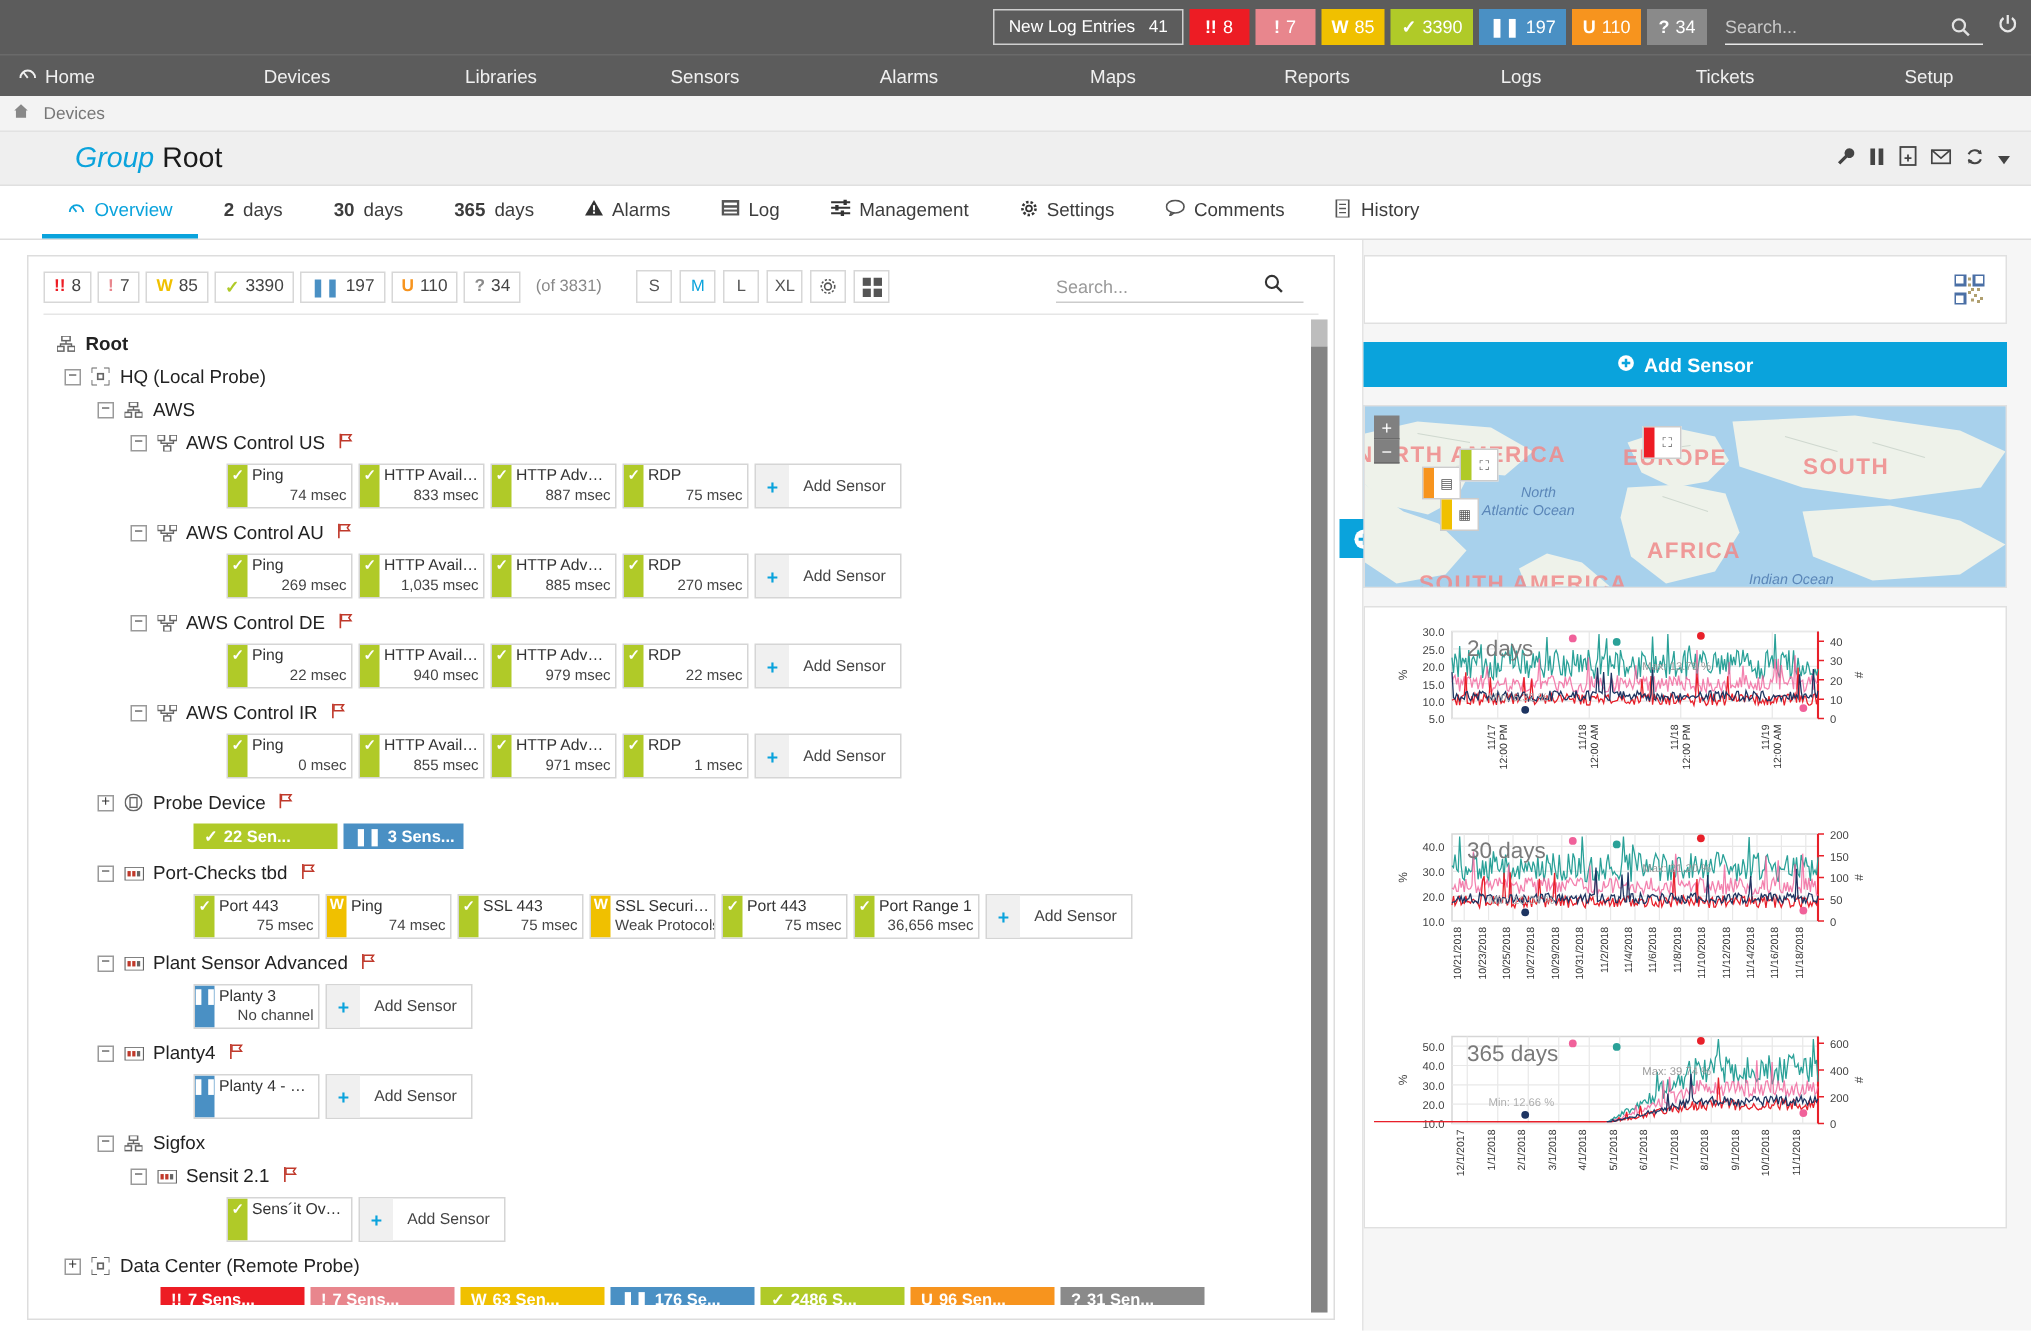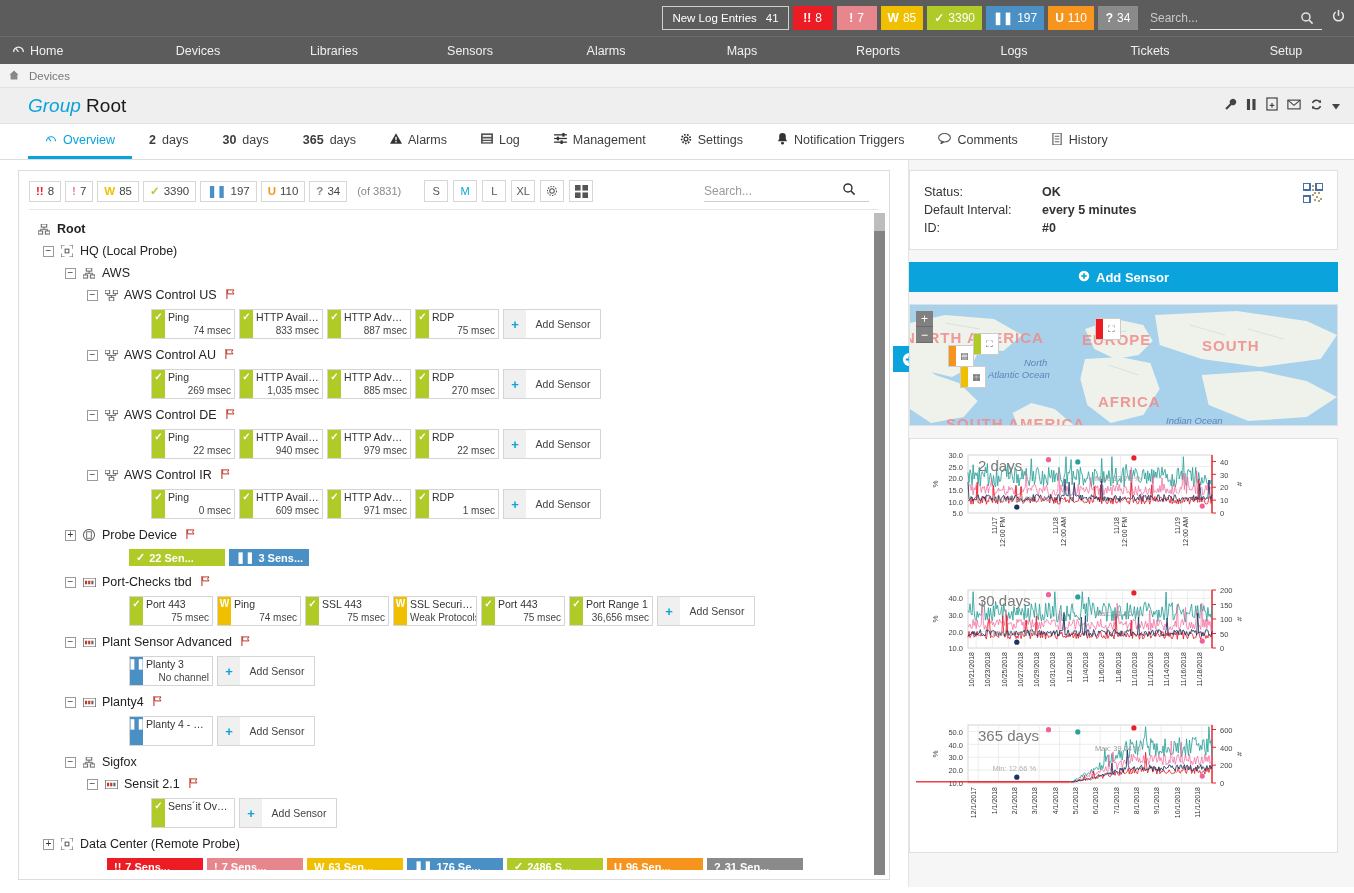--- a/index.html
+++ b/index.html
@@ -59,21 +59,21 @@
     display:flex; align-items:center; padding-left:8px; gap:9px;
     font-size:11.5px; color:#777;
   }
 
   
   .ptitle {
     height:36px; background:#efefef; border-bottom:1px solid #e0e0e0;
     display:flex; align-items:center; padding:0 14px 0 28px;
   }
   .ptitle h1 { font-size:19px; font-weight:normal; color:#1a1a1a; }
-  .ptitle h1 em { color:#0aa3dc; font-weight:normal; }
+  .ptitle h1 em { color:#0aa3dc; font-weight:normal;margin-left:22px; }
   .ptools { margin-left:auto; display:flex; align-items:center; gap:9px; color:#444; font-size:13px; }
   .ptools span { cursor:pointer; }
 
   
   .tabs {
     height:36px; background:#fff; border-bottom:1px solid #ddd;
     display:flex; align-items:stretch; padding-left:28px;
   }
   .tab {
     display:flex; align-items:center; gap:6px; padding:0 17px;
@@ -386,27 +386,20 @@
       <span>Management</span>
     </div>
     <div class="tab">
       <span><svg width="12" height="12" viewBox="0 0 16 16">
           <circle cx="8" cy="8" r="2.6" fill="none" stroke="#333" stroke-width="1.6"></circle>
           <circle cx="8" cy="8" r="5.8" fill="none" stroke="#333" stroke-width="2.3" stroke-dasharray="2.2 1.8"></circle>
         </svg></span>
       <span>Settings</span>
     </div>
     <div class="tab">
-      <span><svg width="11" height="12" viewBox="0 0 12 13">
-          <path d="M6 0a3.6 3.6 0 0 0-3.6 3.6v3L1 9h10L9.6 6.6v-3A3.6 3.6 0 0 0 6 0z" fill="#333"></path>
-          <circle cx="6" cy="11" r="1.6" fill="#333"></circle>
-        </svg></span>
-      <span>Notification Triggers</span>
-    </div>
-    <div class="tab">
       <span><svg width="13" height="11" viewBox="0 0 14 12">
           <ellipse cx="7" cy="5.2" rx="6.4" ry="4.6" fill="none" stroke="#555" stroke-width="1.2"></ellipse>
           <path d="M4 9.4 L3 12 L6.4 9.6" fill="none" stroke="#555" stroke-width="1.2"></path>
         </svg></span>
       <span>Comments</span>
     </div>
     <div class="tab">
       <span><svg width="11" height="12" viewBox="0 0 12 13">
           <rect x="1" y="0" width="9" height="13" fill="none" stroke="#555" stroke-width="1.2"></rect>
           <line x1="3" y1="3.5" x2="8" y2="3.5" stroke="#555" stroke-width="1"></line>
@@ -691,21 +684,21 @@
               <div class="bar" style="background:#b0ca28">✓</div>
               <div class="txt">
                 <span class="nm">Ping</span>
                 <span class="vl">0 msec</span>
               </div>
             </div>
             <div class="scard">
               <div class="bar" style="background:#b0ca28">✓</div>
               <div class="txt">
                 <span class="nm">HTTP Availabil...</span>
-                <span class="vl">609 msec</span>
+                <span class="vl">855 msec</span>
               </div>
             </div>
             <div class="scard">
               <div class="bar" style="background:#b0ca28">✓</div>
               <div class="txt">
                 <span class="nm">HTTP Advance...</span>
                 <span class="vl">971 msec</span>
               </div>
             </div>
             <div class="scard">
@@ -957,36 +950,20 @@
 
   <div class="rightcol">
     <div class="addbtn-float">
       <svg width="15" height="15" viewBox="0 0 16 16">
           <circle cx="8" cy="8" r="7" fill="#fff"></circle>
           <path d="M8 4v8M4 8h8" stroke="#0aa3dc" stroke-width="2"></path>
         </svg>
     </div>
 
     <div class="infobox">
-      <table>
-          <tbody id="infoRows">
-            <tr>
-              <td class="k">Status:</td>
-              <td class="v">OK</td>
-            </tr>
-            <tr>
-              <td class="k">Default Interval:</td>
-              <td class="v">every  5 minutes</td>
-            </tr>
-            <tr>
-              <td class="k">ID:</td>
-              <td class="v">#0</td>
-            </tr>
-          </tbody>
-        </table>
       <span class="qr">
         <svg width="20" height="20" viewBox="0 0 20 20">
           <rect x="0" y="0" width="7" height="7" fill="none" stroke="#4a6fa5" stroke-width="2"></rect>
           <rect x="13" y="0" width="7" height="7" fill="none" stroke="#4a6fa5" stroke-width="2"></rect>
           <rect x="0" y="13" width="7" height="7" fill="none" stroke="#4a6fa5" stroke-width="2"></rect>
           <rect x="9" y="2" width="2" height="2" fill="#b0a070"></rect>
             <rect x="9" y="6" width="2" height="2" fill="#b0a070"></rect>
           <rect x="11" y="9" width="2" height="2" fill="#b0a070"></rect>
             <rect x="15" y="9" width="2" height="2" fill="#b0a070"></rect>
           <rect x="9" y="11" width="2" height="2" fill="#b0a070"></rect>
@@ -1024,21 +1001,21 @@
       </svg>
       <div class="zoomctl">
         <div>+</div>
         <div>−</div>
       </div>
       <span class="contlbl" style="left:-6px;top:24px;">NORTH AMERICA</span>
       <span class="contlbl" style="left:172px;top:26px;">EUROPE</span>
       <span class="contlbl" style="left:292px;top:32px;">SOUTH</span>
       <span class="contlbl" style="left:188px;top:88px;">AFRICA</span>
       <span class="contlbl" style="left:36px;top:110px;text-align:center;">SOUTH AMERICA</span>
-      <span class="oceanlbl" style="left:114px;top:52px;">North</span>
+      <span class="oceanlbl" style="left:104px;top:52px;">North</span>
       <span class="oceanlbl" style="left:78px;top:64px;">Atlantic Ocean</span>
       <span class="oceanlbl" style="left:256px;top:110px;">Indian Ocean</span>
       <div class="pin" style="left:38px;top:40px;">
           <div class="pb" style="background:#f7941e"></div>
           <div class="pg">▤</div>
         </div>
       <div class="pin" style="left:63px;top:28px;">
           <div class="pb" style="background:#b0ca28"></div>
           <div class="pg">⛶</div>
         </div>

